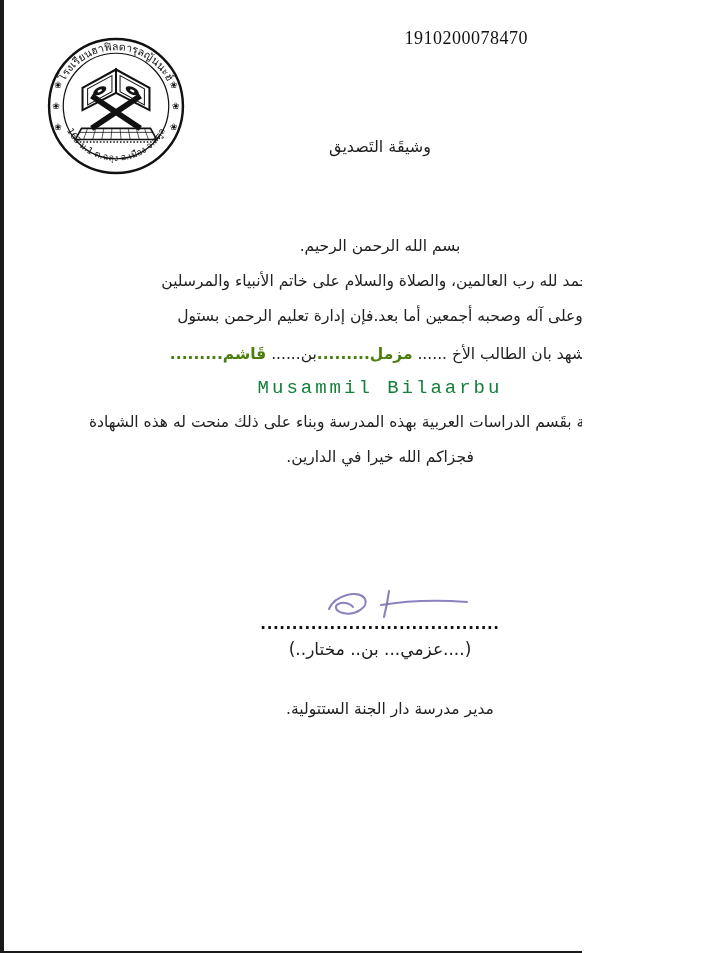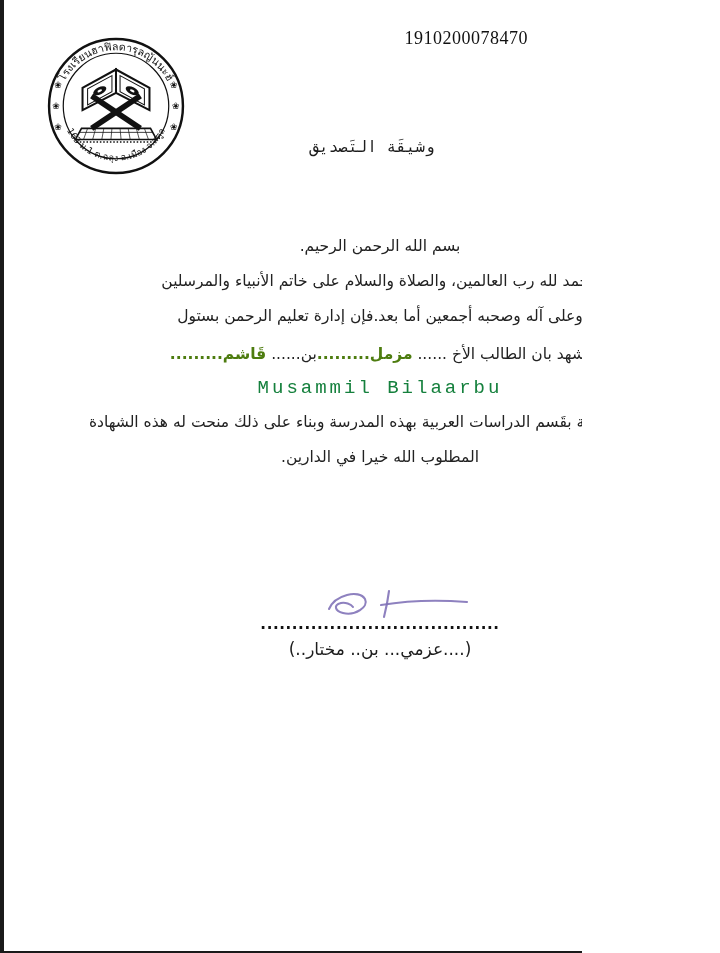--- a/index.html
+++ b/index.html
@@ -28,24 +28,23 @@
   .seal{
     position:absolute;left:45px;top:35px;width:142px;height:142px;
   }
   .seal svg{width:100%;height:100%;}
   .seal-ring{fill:none;stroke:#111;}
   .seal-text{font-family:"DejaVu Sans",sans-serif;fill:#111;}
   .seal-top{font-size:10.5px;}
   .seal-bot{font-size:9px;}
   .flower{font-size:9px;fill:#111;text-anchor:middle;dominant-baseline:central;}
   .doc-title{
-    position:absolute;left:32px;top:137px;width:680px;
+    position:absolute;left:40px;top:137px;width:680px;
     text-align:center;font-size:16px;color:#1d1d1d;
     direction:rtl;
-    font-family:Liberation Mono, monospace;
   }
   .body-text{
     position:absolute;left:60px;top:227px;width:640px;
     direction:rtl;text-align:center;
     font-size:15.5px;line-height:31px;color:#222;
   }
   .body-text p{margin:4px;padding:0;}
   .student-line{margin-top:7px !important;}
   .student-line b{font-weight:bold;color:#4d7c0f;}
   .latin-name{
@@ -137,28 +136,29 @@
 
   <div class="doc-title">وشيقَة التَصديق</div>
 
   <div class="body-text">
     <p>بسم الله الرحمن الرحيم.</p>
     <p>الحمد لله رب العالمين، والصلاة والسلام على خاتم الأنبياء والمرسلين</p>
     <p>وعلى آله وصحبه أجمعين أما بعد.فإن إدارة تعليم الرحمن بستول</p>
     <p class="student-line"><span>تَشهد بان الطالب الأخ ...... </span><b>مزمل.........</b><span>بن...... </span><b>قَاشم.........</b></p>
     <p class="latin-name">Musammil Bilaarbu</p>
     <p>قَد أتم الدراسة بقَسم الدراسات العربية بهذه المدرسة وبناء على ذلك منحت له هذه الشهادة</p>
-    <p>المطلوب الله خيرا في الدارين.</p>
+    <p>فجزاكم الله خيرا في الدارين.</p>
   </div>
 
   <div class="sig-label">التوقيع</div>
 
   <svg class="sig-ink" viewBox="0 0 170 45">
     <path d="M 14 26 C 20 12, 44 6, 50 16 C 54 24, 40 33, 28 30 C 20 28, 18 22, 26 20 C 30 19, 36 21, 38 24" stroke="#7e6fb6"></path>
     <path d="M 74 8 C 73 16, 71 26, 69 34" stroke="#7e6fb6"></path>
     <path d="M 66 22 C 90 18, 120 16.5, 152 19" stroke="#7e6fb6"></path>
   </svg>
 
   <div class="sig-dots">......................................</div>
   <div class="sig-name">(....عزمي... بن.. مختار..)</div>
 
+  <div class="footer-line">مدير مدرسة دار الجنة الستتولية.</div>
 
 </div>
 
 </body></html>

